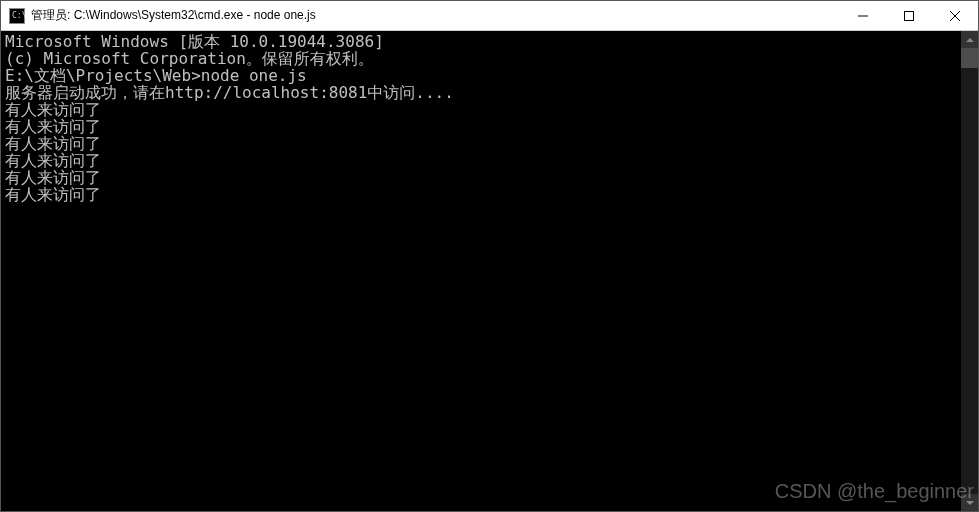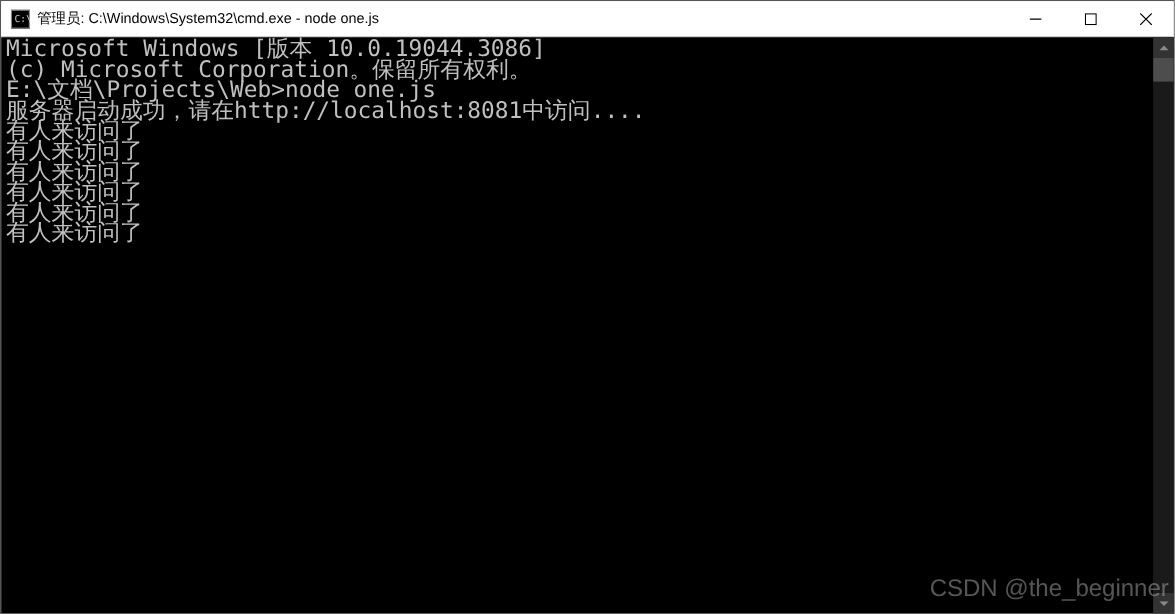--- a/index.html
+++ b/index.html
@@ -63,21 +63,21 @@
     .console-body {
       flex: 1;
       background: #000;
       position: relative;
       display: flex;
     }
     .console-content {
       flex: 1;
       padding: 2px 4px;
       font-family: "NSimSun", "SimSun", Consolas, monospace;
-      font-size: 19px;
+      font-size: 16px;
       line-height: 17px;
       color: #c0c0c0;
       white-space: pre;
       overflow: hidden;
     }
     .console-line {
       display: block;
     }
     .scrollbar {
       width: 17px;

